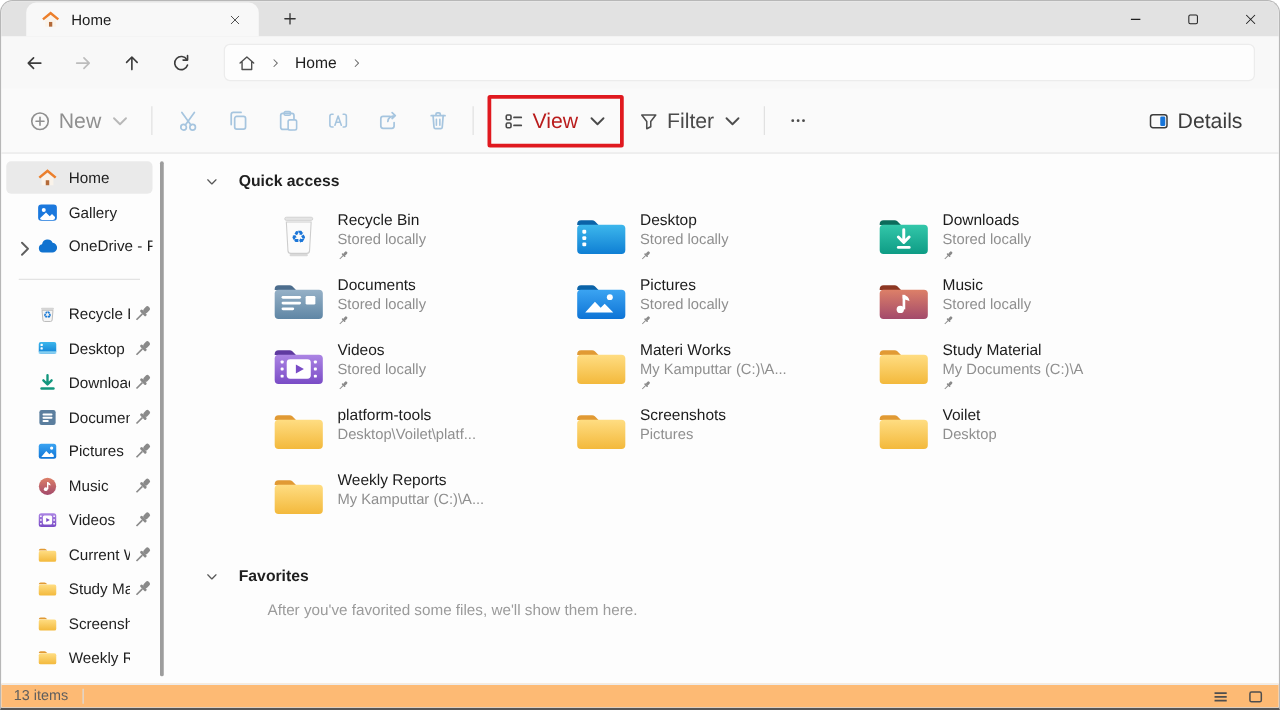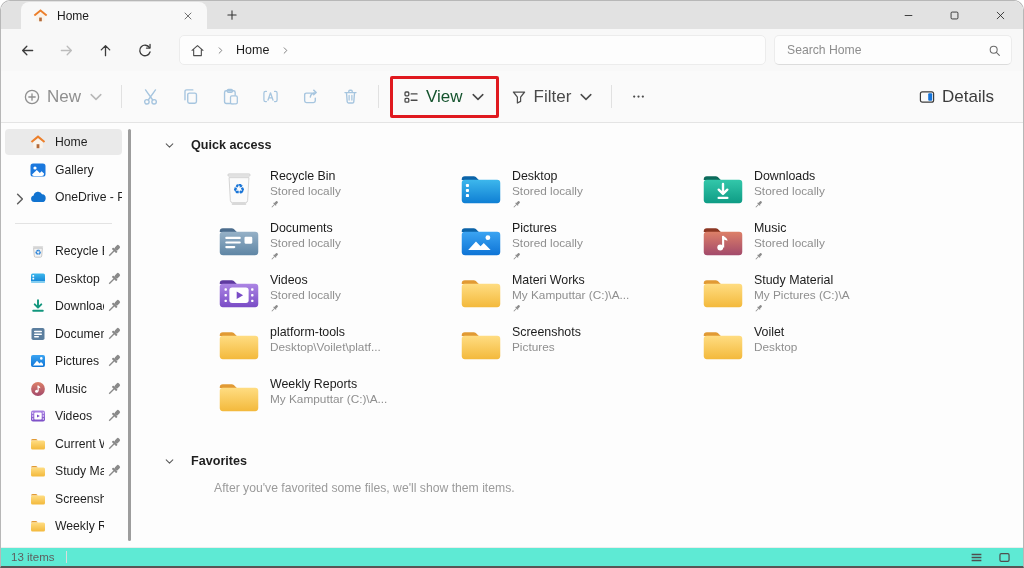--- a/index.html
+++ b/index.html
@@ -44,21 +44,21 @@
   .tb-btn{ display:flex; align-items:center; gap:7px; padding:7px 9px; border-radius:5px; font-size:17px; color:#4a4a4a;}
   .tb-btn .ic{ width:16px; height:16px;}
   .tb-new{ color:#8f8f8f;}
   .tb-new .chev{ color:#b8b8b8;}
   .chev{ width:9px; height:9px; color:#9a9a9a;}
   .tb-icon{ width:40px; height:36px; display:flex; align-items:center; justify-content:center; border-radius:5px;}
   .tb-icon .ic{ width:17px; height:17px; color:#a6c5df;}
   .tb-sep{ width:1px; height:23px; background:#e1e1e1; margin:0 8px;}
   .tb-sort{ color:#6e6e6e;}
   .view-highlight{ border:3px solid #e0191f; border-radius:2px; padding:1px; margin:0 3px; }
-  .tb-view{ color:#14532d;}
+  .tb-view{ color:#b91c1c;}
   .tb-view .ic{ color:#4a4a4a;}
   .tb-filter .ic{ color:#4e4e4e;}
   .tb-more{ padding:7px 11px; color:#3f3f3f;}
   .tb-more .ic{ width:15px; height:15px; color:#4a4a4a;}
   .tb-spacer{ flex:1;}
   .tb-details{ color:#3c3c3c; margin-right:6px;}
   
   .bodyarea{ display:flex; height:426px; background:#fdfdfd;}
   .sidebar{ position:relative; width:133px; height:426px; overflow:hidden; padding:6px 12px 0 4px; flex:none;}
   .sb-item{ position:relative; height:26px; margin-bottom:1.5px; border-radius:4px; display:flex; align-items:center;
@@ -80,21 +80,21 @@
   .tile{ width:236px; height:46px; display:flex; gap:9px; border-radius:4px; padding:1px 2px;}
   .tile-icon{ width:45px; height:42px; flex:none; display:flex; align-items:center; justify-content:center;}
   .tile-icon .ic{ width:44px; height:38px;}
   .tile-text{ min-width:0; padding-top:2px;}
   .tile-name{ font-size:12.4px; color:#1c1c1c; line-height:15px; white-space:nowrap; overflow:hidden;}
   .tile-sub{ font-size:11.8px; color:#8f8f8f; line-height:15px; white-space:nowrap; overflow:hidden;}
   .tile-pin{ width:9px; height:9px; color:#8a8a8a; display:block; margin-top:1px;}
   .fav-empty{ margin:11px 0 0 50px; font-size:12.2px; color:#9b9b9b;}
   .sec2{ margin-top:32px;}
   
-  .statusbar{ position:absolute; left:0; right:0; bottom:0; height:19px; background:#5eead4; border-top:1px solid #ececec;
+  .statusbar{ position:absolute; left:0; right:0; bottom:0; height:19px; background:#fdba74; border-top:1px solid #ececec;
               display:flex; align-items:center; padding:0 8px 0 10px; font-size:11.5px; color:#5e5e5e;}
   .st-sep{ width:1px; height:12px; background:#dcdcdc; margin-left:12px;}
   .st-spacer{ flex:1;}
   .st-btn{ width:22px; height:17px; display:flex; align-items:center; justify-content:center; color:#4e4e4e; margin-left:6px;}
   .st-btn .ic{ width:13px; height:13px;}
   .ic{ display:block;}
 </style>
 </head>
 <body>
 
@@ -417,26 +417,20 @@
           <use href="#s-house-o"></use>
         </svg>
       <svg class="ic crumb-sep">
           <use href="#s-chevr"></use>
         </svg>
       <span class="crumb">Home</span>
       <svg class="ic crumb-sep last">
           <use href="#s-chevr"></use>
         </svg>
     </div>
-    <div class="searchbox">
-      <input type="text" placeholder="Search Home" style="">
-      <svg class="ic">
-          <use href="#s-search"></use>
-        </svg>
-    </div>
   </div>
 
   <div class="toolbar">
     <div class="tb-btn tb-new">
       <svg class="ic">
           <use href="#s-plus"></use>
         </svg>
       <span>New</span>
       <svg class="ic chev">
           <use href="#s-chevd"></use>
@@ -763,21 +757,21 @@
           </div>
         </div>
         <div class="tile">
           <span class="tile-icon">
               <svg class="ic">
                 <use href="#s-folder"></use>
               </svg>
             </span>
           <div class="tile-text">
             <div class="tile-name">Study Material</div>
-            <div class="tile-sub">My Pictures (C:)\A</div>
+            <div class="tile-sub">My Documents (C:)\A</div>
             <svg class="ic tile-pin">
                 <use href="#s-pin"></use>
               </svg>
           </div>
         </div>
         <div class="tile nopin">
           <span class="tile-icon">
               <svg class="ic">
                 <use href="#s-folder"></use>
               </svg>
@@ -833,21 +827,21 @@
           </div>
         </div>
       </div>
 
       <div class="sec-head sec2">
         <svg class="ic chevd">
             <use href="#s-chevd"></use>
           </svg>
         <span class="sec-title">Favorites</span>
       </div>
-      <div class="fav-empty">After you've favorited some files, we'll show them items.</div>
+      <div class="fav-empty">After you've favorited some files, we'll show them here.</div>
     </main>
   </div>
 
   <div class="statusbar">
     <span>13 items</span>
     <span class="st-sep"></span>
     <span class="st-spacer"></span>
     <span class="st-btn">
         <svg class="ic">
           <use href="#s-listv"></use>

